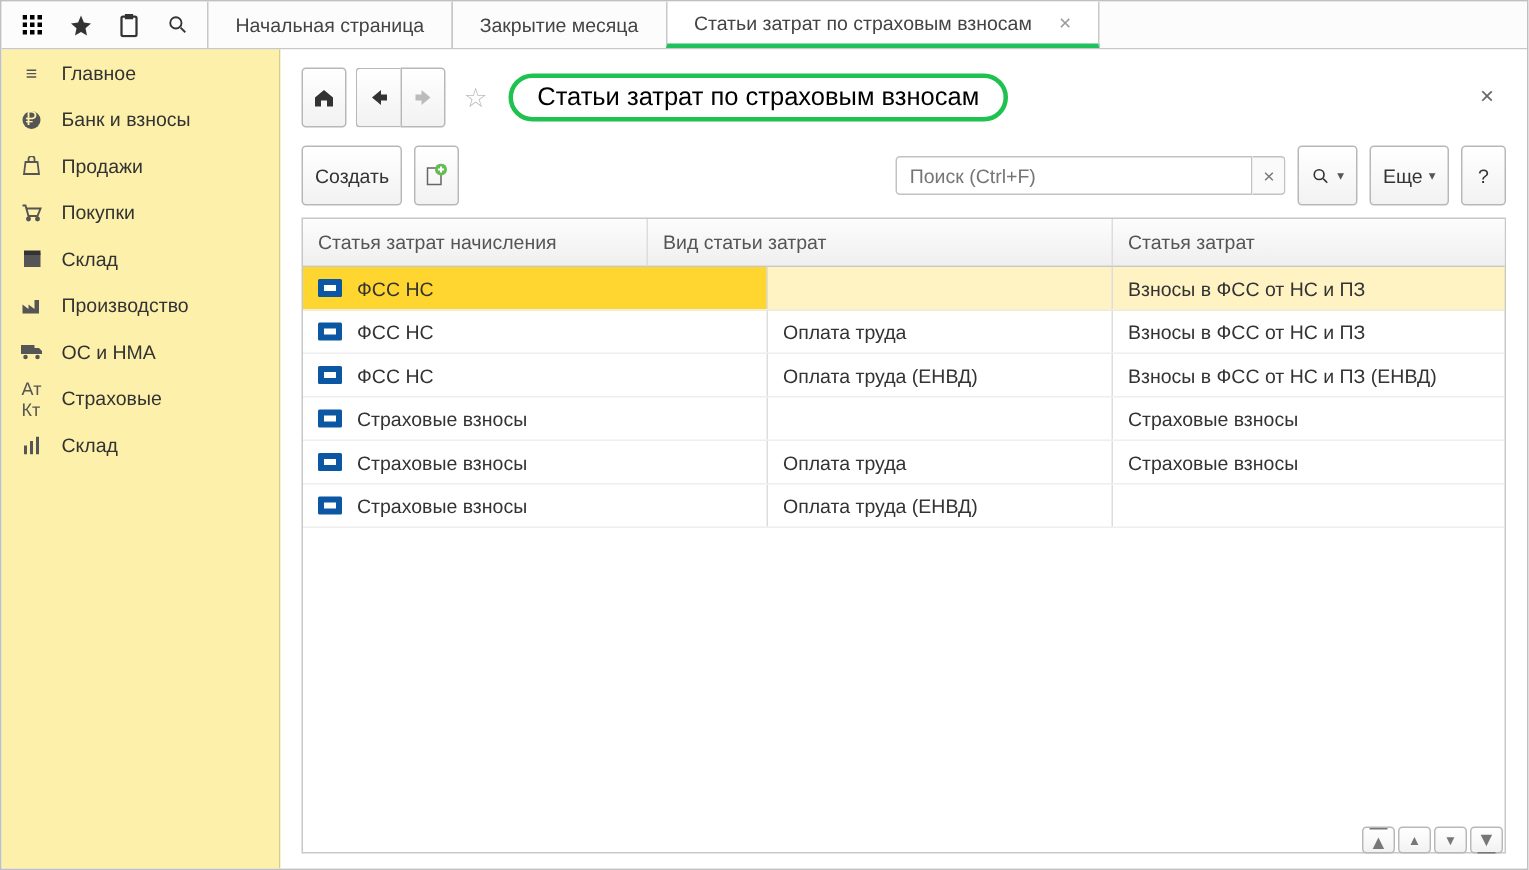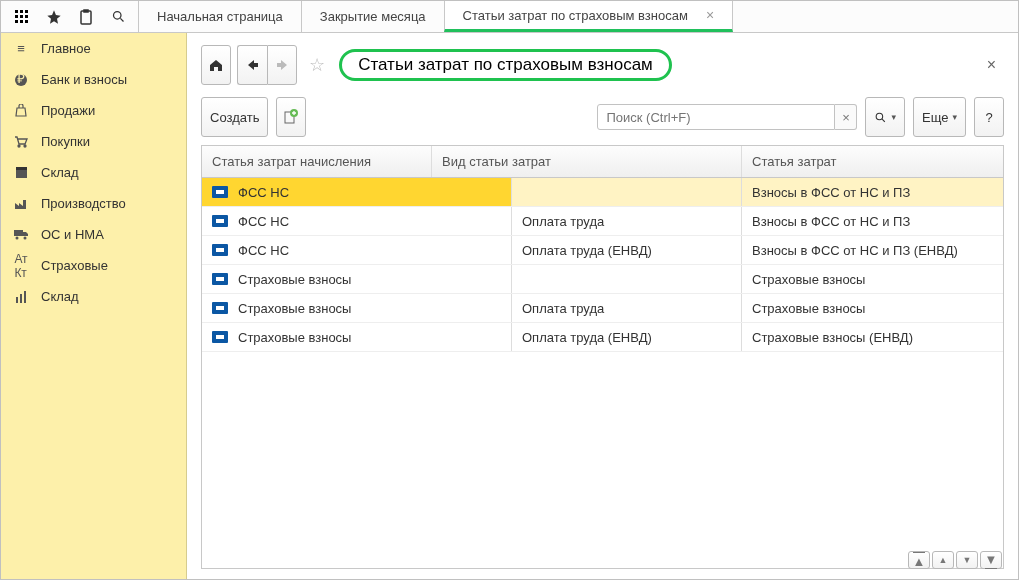--- a/index.html
+++ b/index.html
@@ -282,21 +282,20 @@
             </div>
             <div class="cell c2">Оплата труда</div>
             <div class="cell c3">Страховые взносы</div>
           </div>
           <div class="row">
             <div class="cell c1">
               <span class="rowicon"></span>
               <span>Страховые взносы</span>
             </div>
             <div class="cell c2">Оплата труда (ЕНВД)</div>
-            <div class="cell c3">Страховые взносы (ЕНВД)</div>
           </div>
         </div>
     </div>
 
     <div class="pager">
       <div class="btn">
           <span style="border-top:1px solid #777;padding-top:1px">▲</span>
         </div>
       <div class="btn">▲</div>
       <div class="btn">▼</div>

